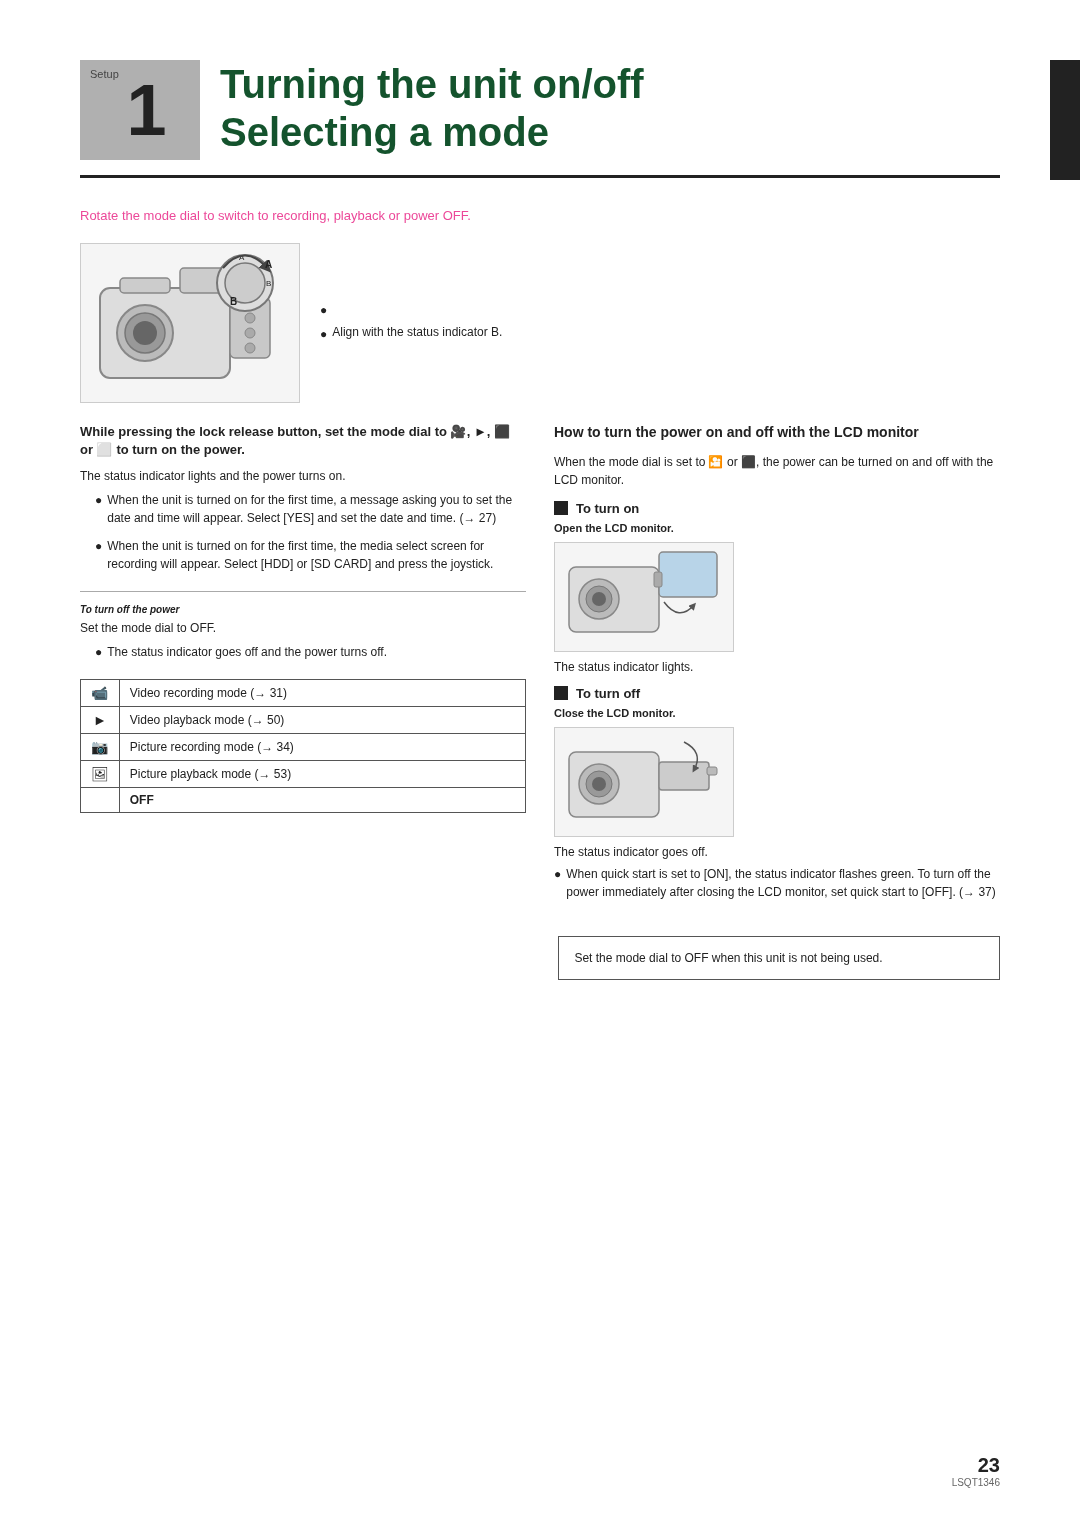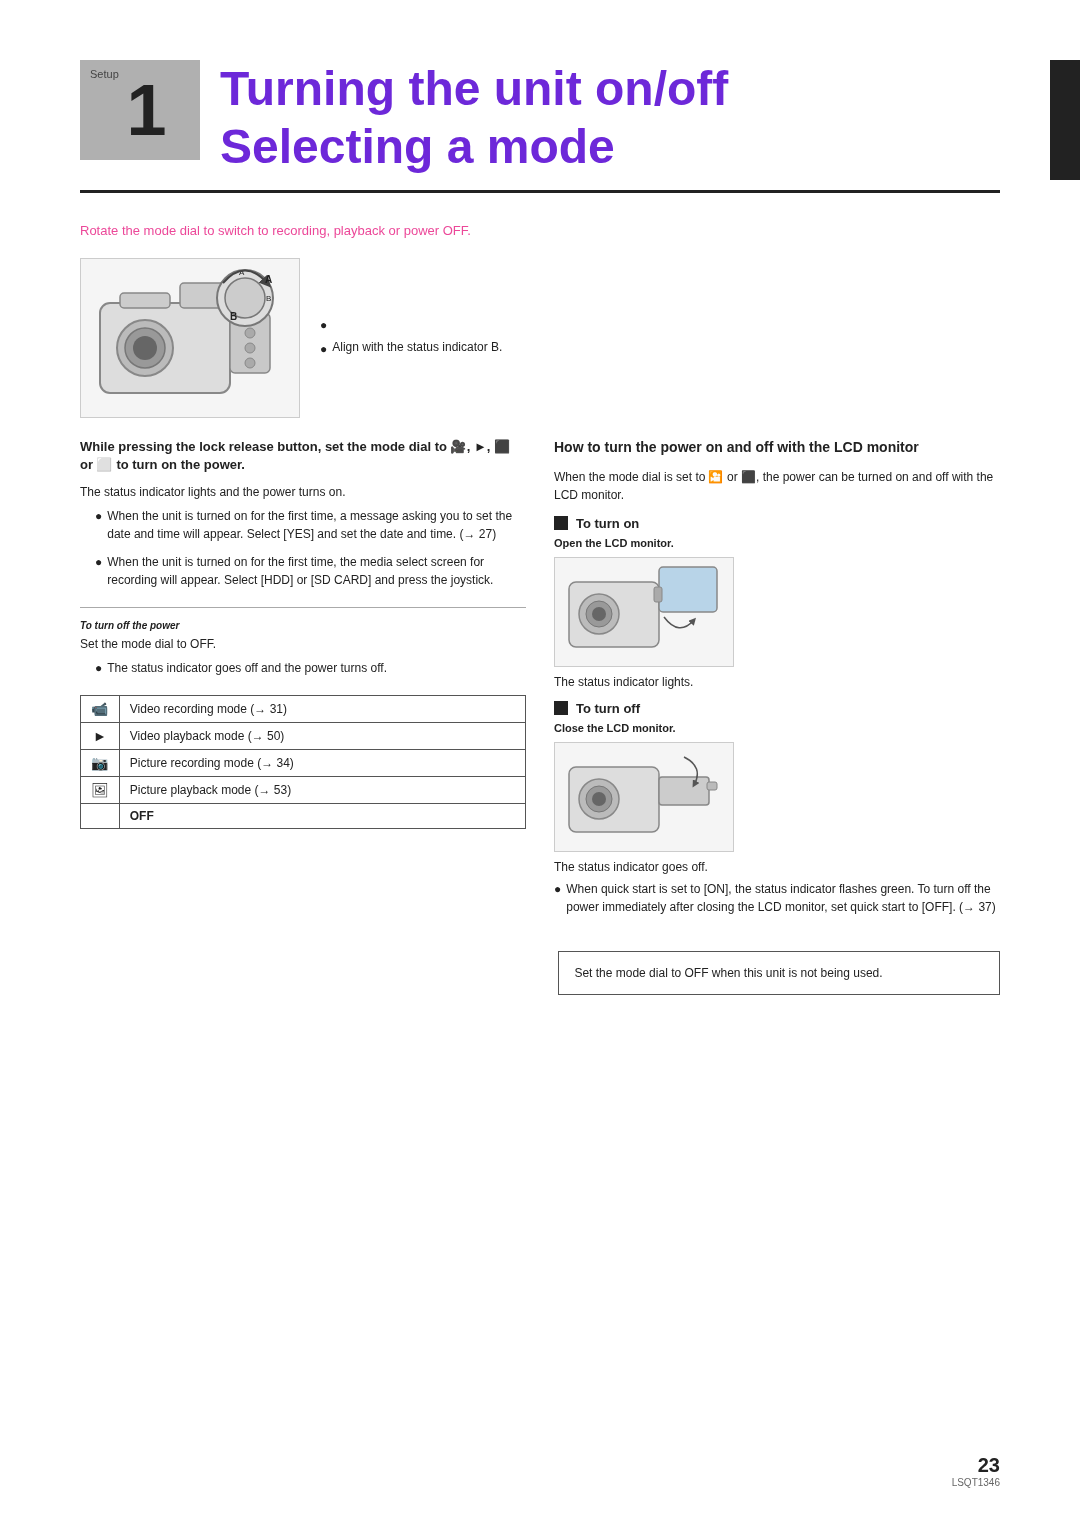--- a/index.html
+++ b/index.html
@@ -58,23 +58,23 @@
       line-height: 1;
     }
 
     .header-title {
       display: flex;
       flex-direction: column;
       justify-content: center;
     }
 
     .header-title h1 {
-      font-size: 48px;
-      font-weight: bold;
-      color: #6d28d9;
+      font-size: 40px;
+      font-weight: bold;
+      color: #14532d;
       line-height: 1.2;
     }
 
     
     .side-tab {
       position: absolute;
       right: 0;
       top: 60px;
       width: 30px;
       height: 120px;

